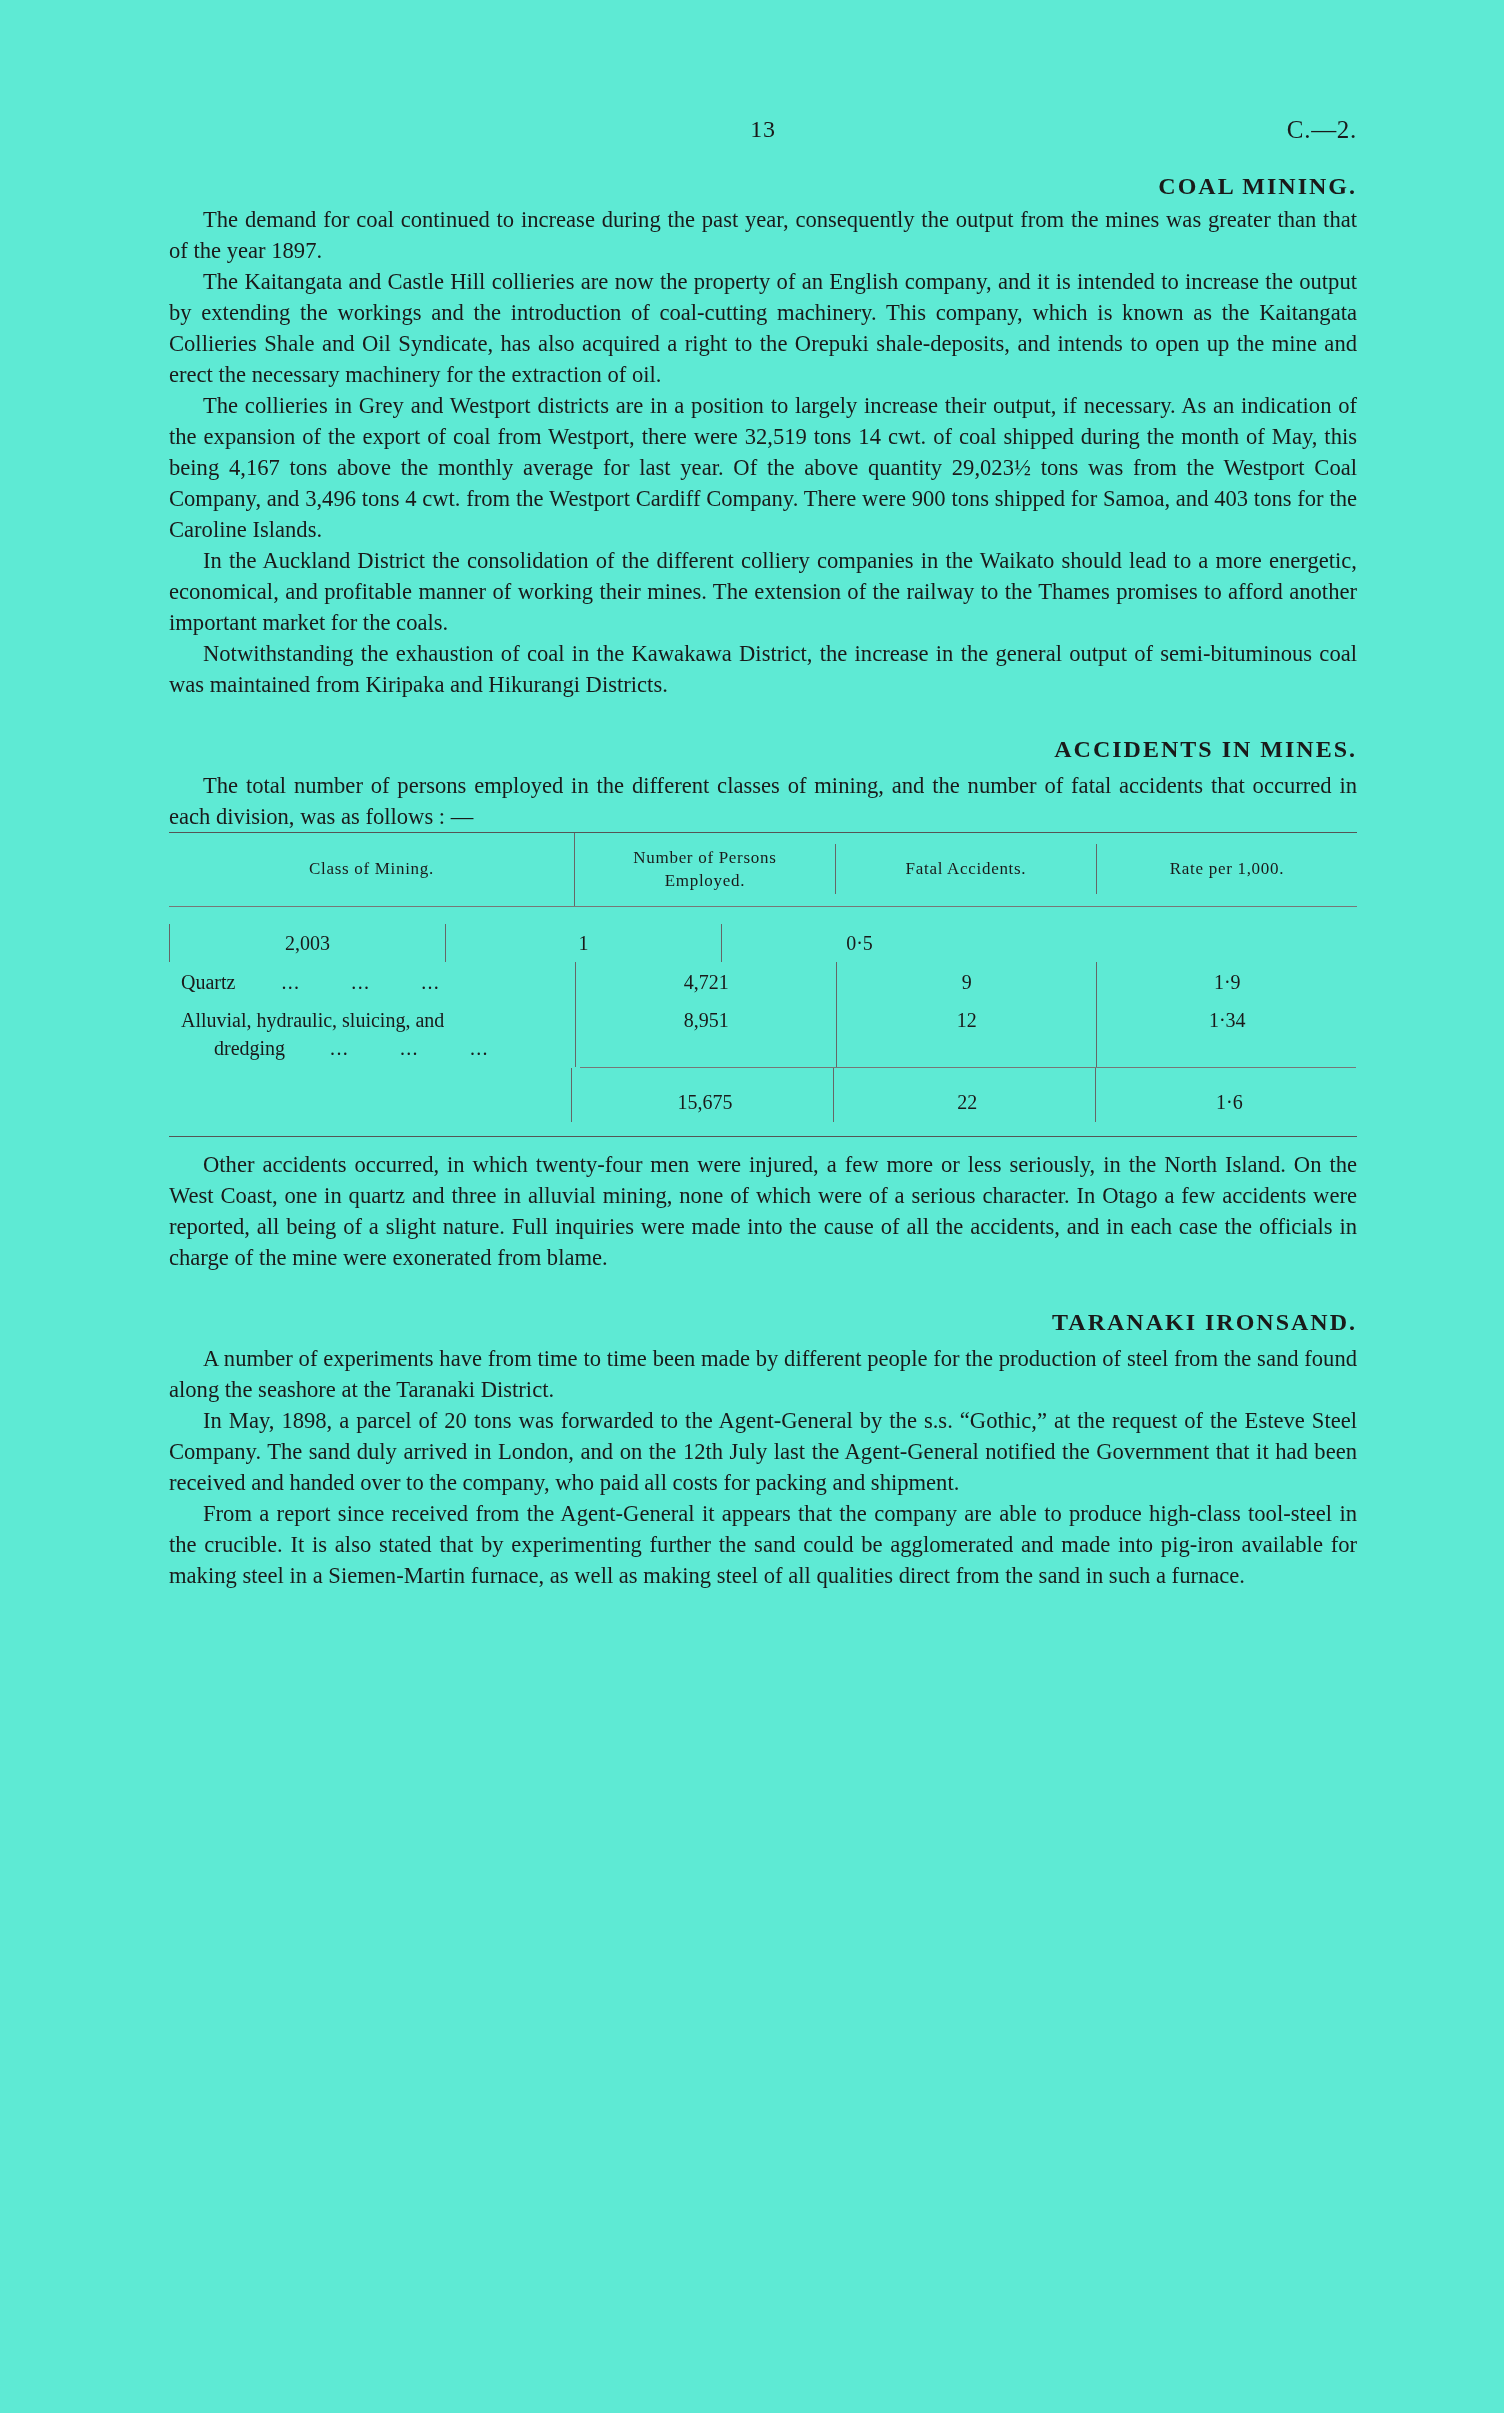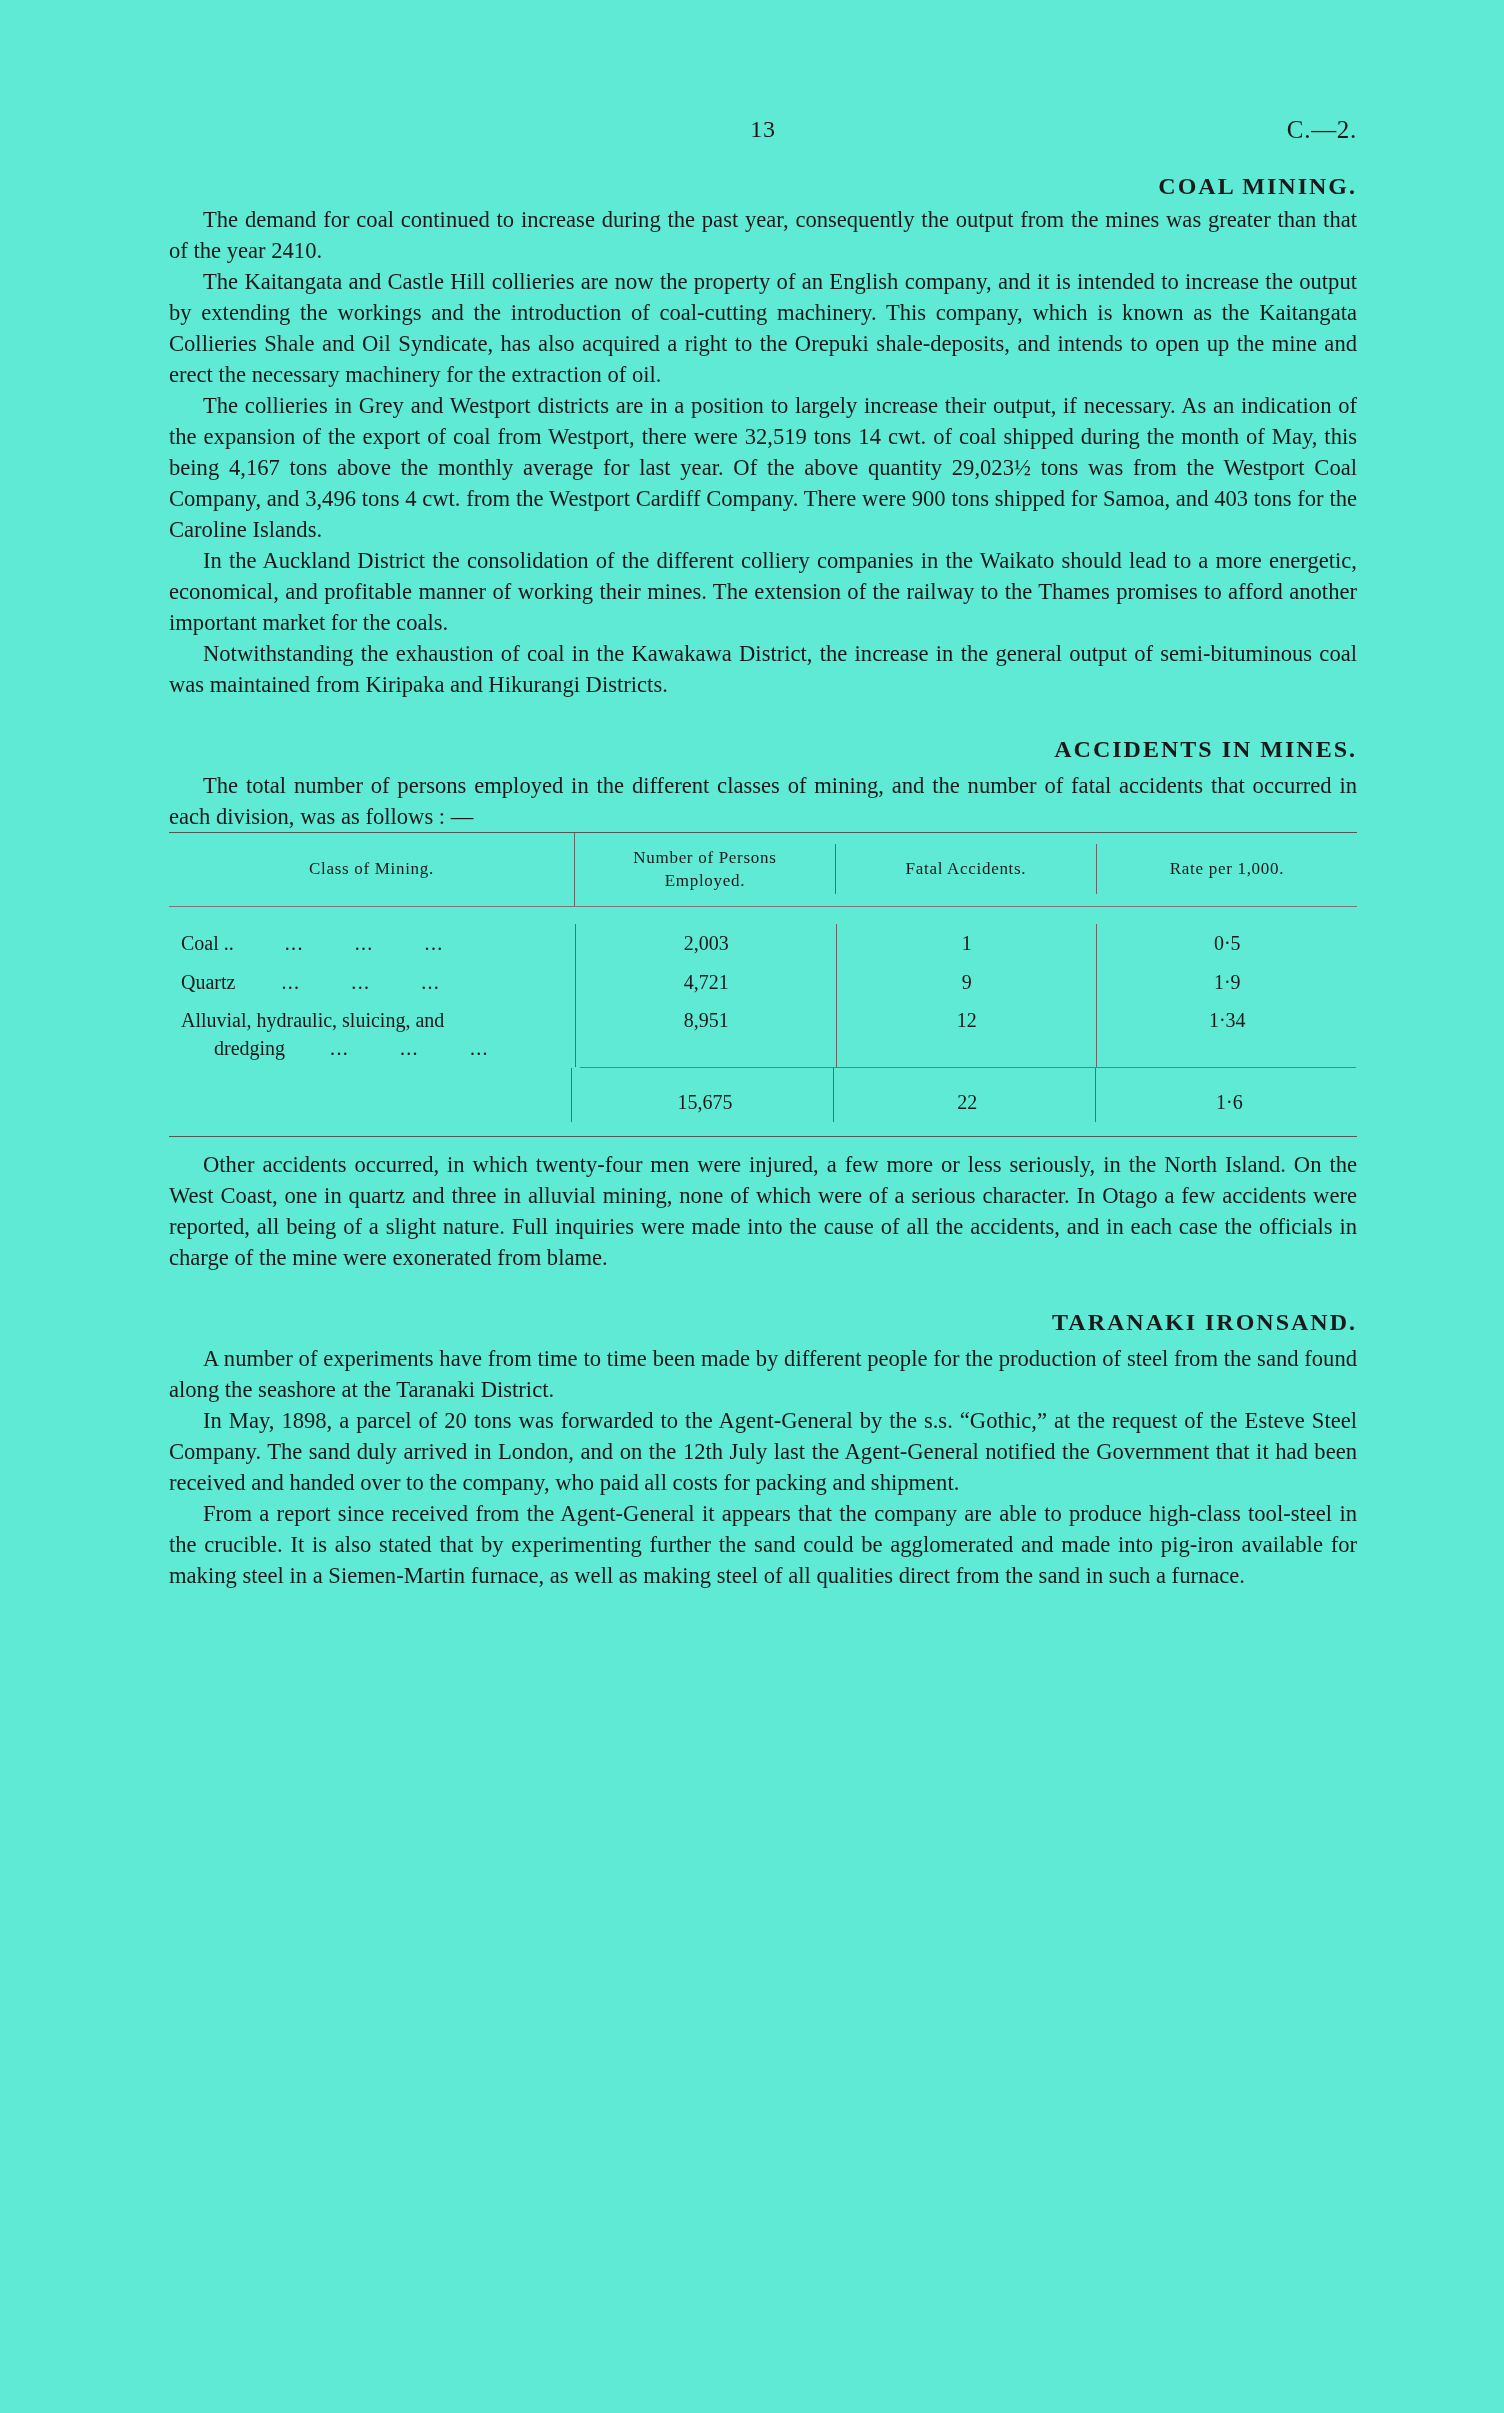--- a/index.html
+++ b/index.html
@@ -122,21 +122,21 @@
 <div class="page">
   <div class="content">
 
     <div class="header-row">
       <div class="page-number">13</div>
       <div class="doc-code">C.—2.</div>
     </div>
 
     <h2 class="section-heading">COAL MINING.</h2>
 
-    <p class="body">The demand for coal continued to increase during the past year, consequently the output from the mines was greater than that of the year 2410.</p>
+    <p class="body">The demand for coal continued to increase during the past year, consequently the output from the mines was greater than that of the year 1897.</p>
     <p class="body">The Kaitangata and Castle Hill collieries are now the property of an English company, and it is intended to increase the output by extending the workings and the introduction of coal-cutting machinery. This company, which is known as the Kaitangata Collieries Shale and Oil Syndicate, has also acquired a right to the Orepuki shale-deposits, and intends to open up the mine and erect the necessary machinery for the extraction of oil.</p>
     <p class="body">The collieries in Grey and Westport districts are in a position to largely increase their output, if necessary. As an indication of the expansion of the export of coal from Westport, there were 32,519 tons 14 cwt. of coal shipped during the month of May, this being 4,167 tons above the monthly average for last year. Of the above quantity 29,023½ tons was from the Westport Coal Company, and 3,496 tons 4 cwt. from the Westport Cardiff Company. There were 900 tons shipped for Samoa, and 403 tons for the Caroline Islands.</p>
     <p class="body">In the Auckland District the consolidation of the different colliery companies in the Waikato should lead to a more energetic, economical, and profitable manner of working their mines. The extension of the railway to the Thames promises to afford another important market for the coals.</p>
     <p class="body">Notwithstanding the exhaustion of coal in the Kawakawa District, the increase in the general output of semi-bituminous coal was maintained from Kiripaka and Hikurangi Districts.</p>
 
     <h2 class="section-heading sub">ACCIDENTS IN MINES.</h2>
     <p class="body">The total number of persons employed in the different classes of mining, and the number of fatal accidents that occurred in each division, was as follows : —</p>
 
     <div class="tbl-wrap">
       <div class="rule-top"></div>
@@ -149,26 +149,20 @@
         </div>
         <div class="col3 th vline">Fatal Accidents.</div>
         <div class="col4 th vline">Rate per 1,000.</div>
       </div>
 
       <div class="rule-mid"></div>
 
       <div style="height:17px"></div>
 
       <div class="tbody-row">
-        <div class="col1 td left">
-          <span>Coal ..</span>
-          <span class="dots" style="margin-left:46px">...</span>
-          <span class="dots" style="margin-left:46px">...</span>
-          <span class="dots" style="margin-left:46px">...</span>
-        </div>
         <div class="col2 td c vline">2,003</div>
         <div class="col3 td c vline">1</div>
         <div class="col4 td c vline">0·5</div>
       </div>
 
       <div class="tbody-row">
         <div class="col1 td left">
           <span>Quartz</span>
           <span class="dots" style="margin-left:41px">...</span>
           <span class="dots" style="margin-left:46px">...</span>

